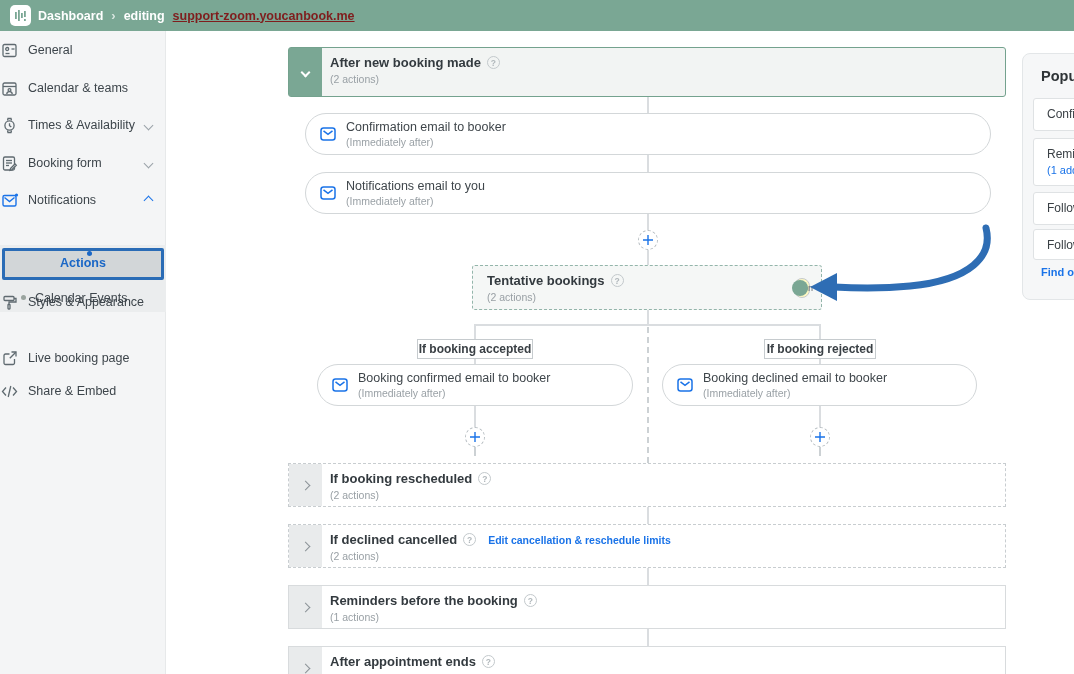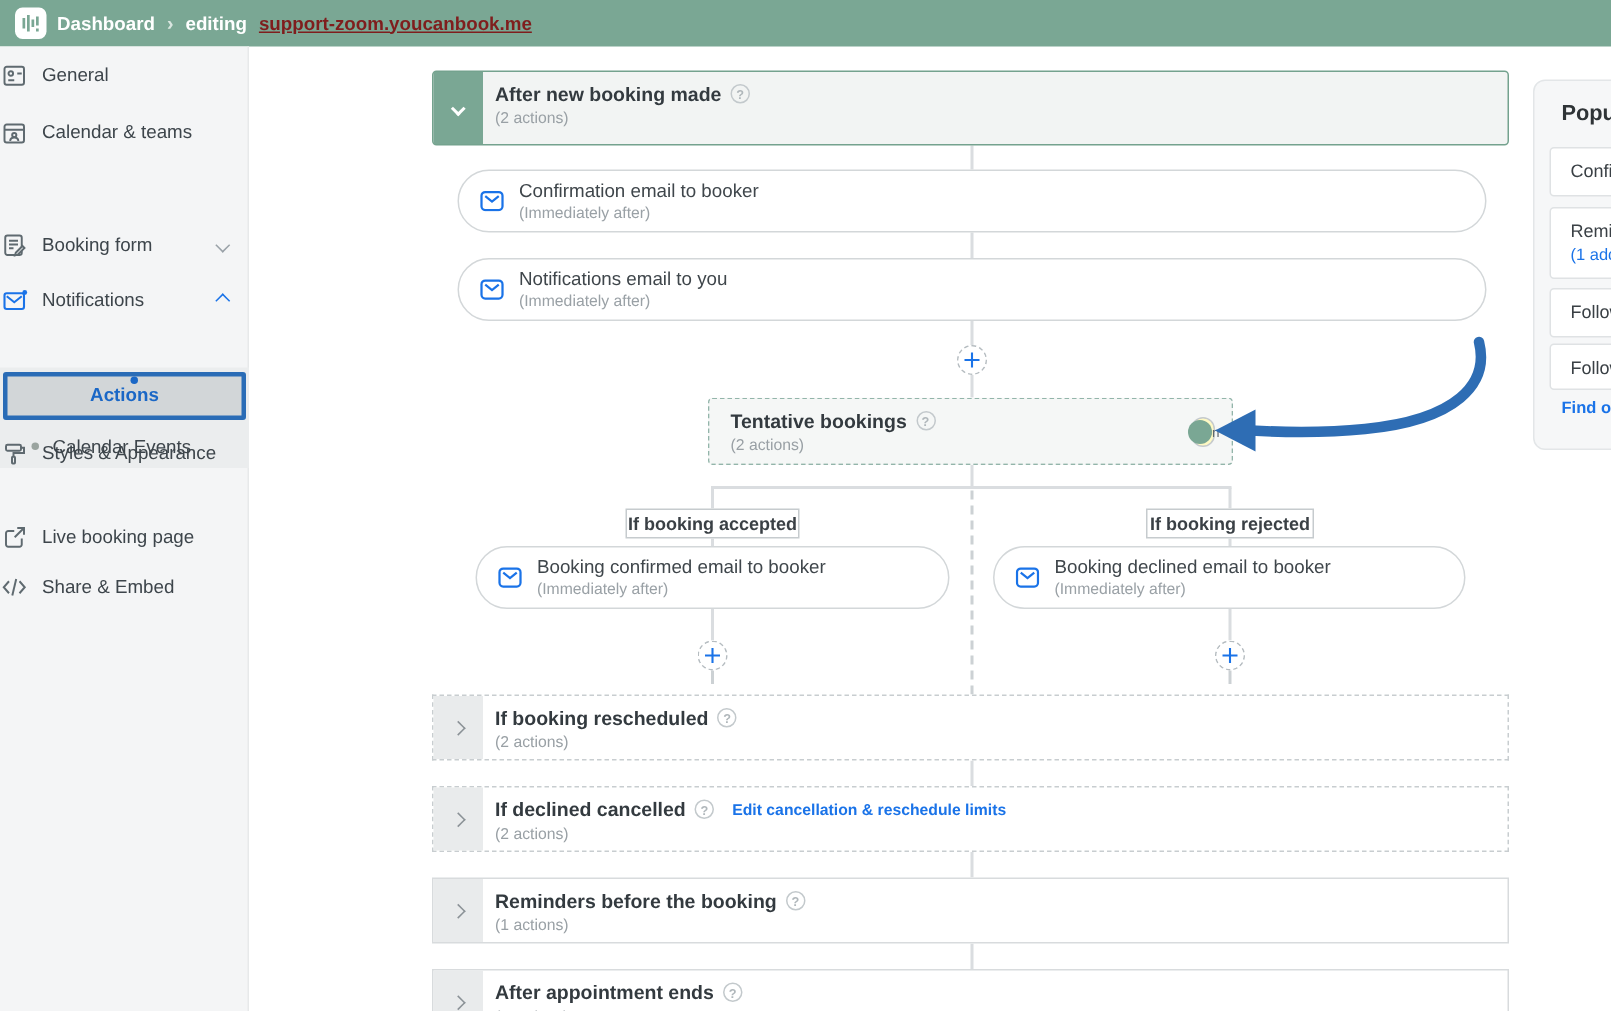--- a/index.html
+++ b/index.html
@@ -119,20 +119,32 @@
         <svg width="17" height="17" viewBox="0 0 17 17" fill="none" stroke="#5f6a70" stroke-width="1.3">
           <rect x="2" y="3" width="13" height="12" rx="1.5"></rect>
             <path d="M2 6.5 h13"></path>
             <circle cx="8.5" cy="10" r="1.4"></circle>
             <path d="M5.8 14 c0-1.6 1.2-2.4 2.7-2.4 s2.7 0.8 2.7 2.4"></path>
         </svg>
       </span>
       <span>Calendar &amp; teams</span>
     </div>
 
+    <div class="nav-row" style="top:77px;">
+      <span class="nav-ic">
+        <svg width="17" height="17" viewBox="0 0 17 17" fill="none" stroke="#5f6a70" stroke-width="1.3">
+          <circle cx="8.5" cy="8.5" r="4.6"></circle>
+            <path d="M8.5 6.2 v2.5 l1.8 1.2"></path>
+            <path d="M6.5 3.5 l0.5-2 h3 l0.5 2"></path>
+            <path d="M6.5 13.5 l0.5 2 h3 l0.5-2"></path>
+        </svg>
+      </span>
+      <span>Times &amp; Availability</span>
+      <span class="nav-chv chv down"></span>
+    </div>
 
     <div class="nav-row" style="top:115px;">
       <span class="nav-ic">
         <svg width="17" height="17" viewBox="0 0 17 17" fill="none" stroke="#5f6a70" stroke-width="1.3">
           <rect x="2.5" y="2" width="11" height="13" rx="1.5"></rect>
             <path d="M5 5.5 h6"></path>
             <path d="M5 8 h6"></path>
             <path d="M5 10.5 h3"></path>
             <path d="M9.5 13.5 l4.5-4.5 1.3 1.3 -4.5 4.5 -1.8 0.5 z" fill="#f4f5f6"></path>
         </svg>

